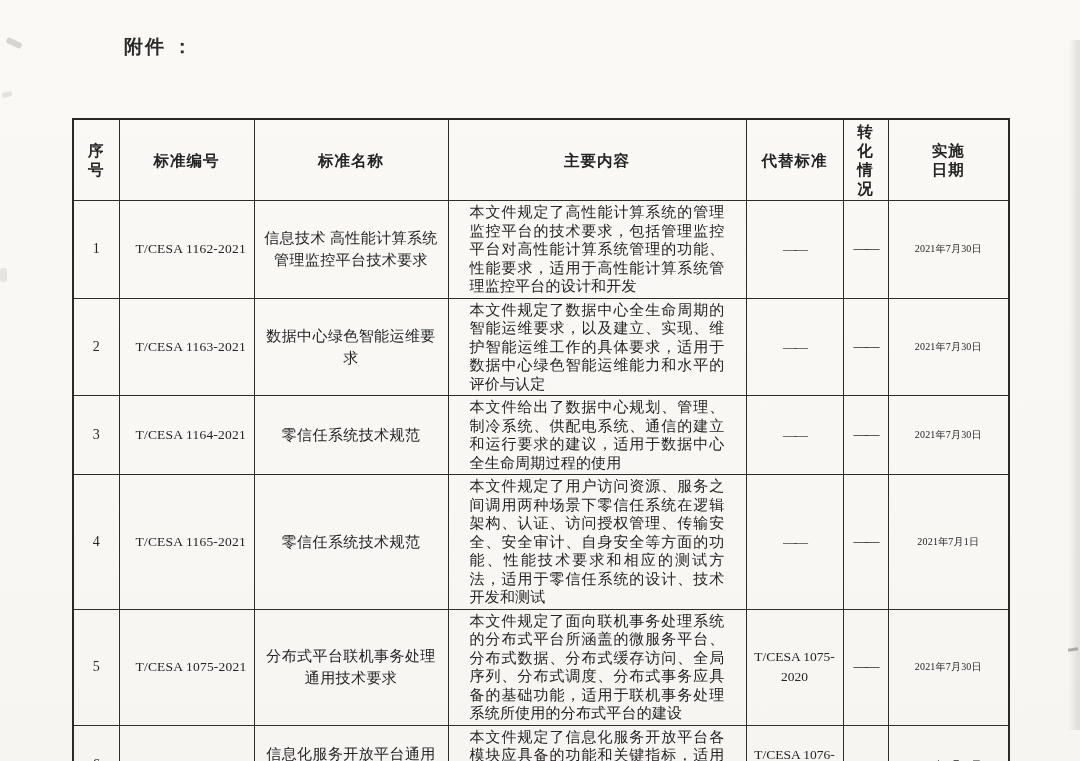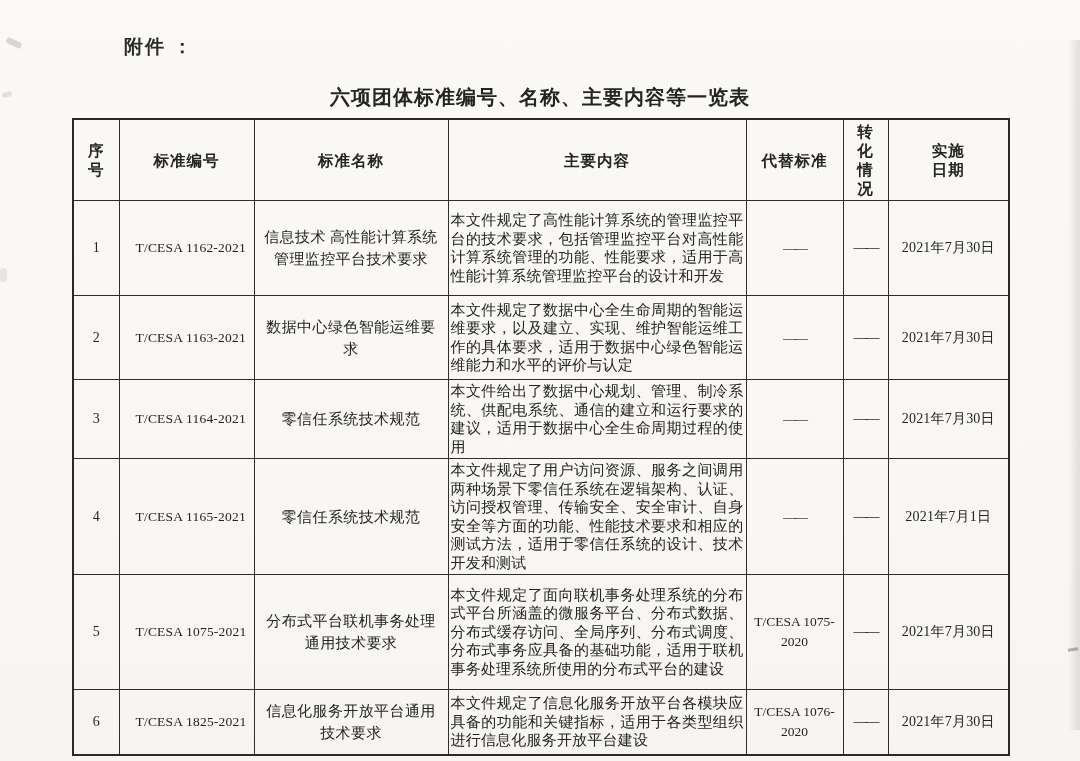--- a/index.html
+++ b/index.html
@@ -49,38 +49,37 @@
   tbody tr:nth-child(4){height:115px;}
   tbody tr:nth-child(5){height:115px;}
   tbody tr:nth-child(6){height:65px;}
 
   th{font-size:15.5px;font-weight:700;text-align:center;letter-spacing:1px;line-height:19px;}
   .prewrap{white-space:pre-line;margin-left:32px;}
 
   td.c-no{text-align:center;font-size:14px;}
   td.c-code{text-align:center;font-size:13.5px;white-space:nowrap;letter-spacing:.2px;padding:2px 16px;}
   td.c-name{text-align:center;font-size:15px;line-height:22px;padding:2px 8px;letter-spacing:.4px;}
-  td.c-content{text-align:justify;font-size:15px;line-height:18.5px;padding:2px 2px;letter-spacing:.2px;}
+  td.c-content{text-align:justify;font-size:15px;line-height:18.5px;padding:2px 21px;letter-spacing:.2px;}
   td.c-replaced{text-align:center;font-size:13.5px;line-height:20px;}
   td.c-conv{text-align:center;font-size:14px;}
-  td.c-date{text-align:center;font-size:14px;white-space:nowrap;letter-spacing:.2px;padding:2px 2px;}
+  td.c-date{text-align:center;font-size:10px;white-space:nowrap;letter-spacing:.2px;padding:2px 2px;}
   .dash{letter-spacing:-2px;white-space:nowrap;}
 </style>
 </head>
 <body>
 
 <div class="page">
   <div class="artifact-edge-right"></div>
   <div class="artifact-tick-right"></div>
   <div class="artifact-topleft-1"></div>
   <div class="artifact-topleft-2"></div>
   <div class="artifact-left-mid"></div>
 
   <div class="attachment">附件 ：</div>
-  <div class="doc-title">六项团体标准编号、名称、主要内容等一览表</div>
 
   <table class="std-table">
     <colgroup>
       <col style="width:46px">
         <col style="width:135px">
         <col style="width:194px">
       <col style="width:298px">
         <col style="width:97px">
         <col style="width:45px">
         <col style="width:121px">

